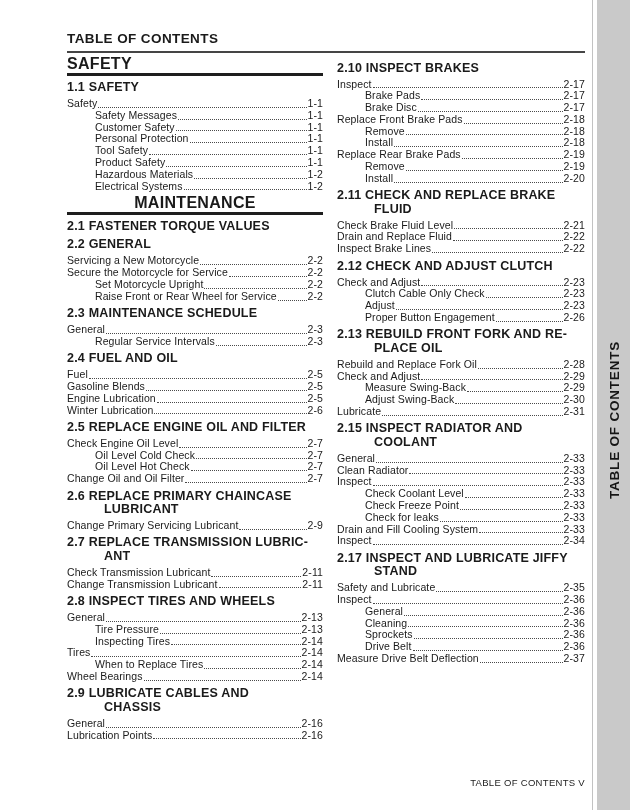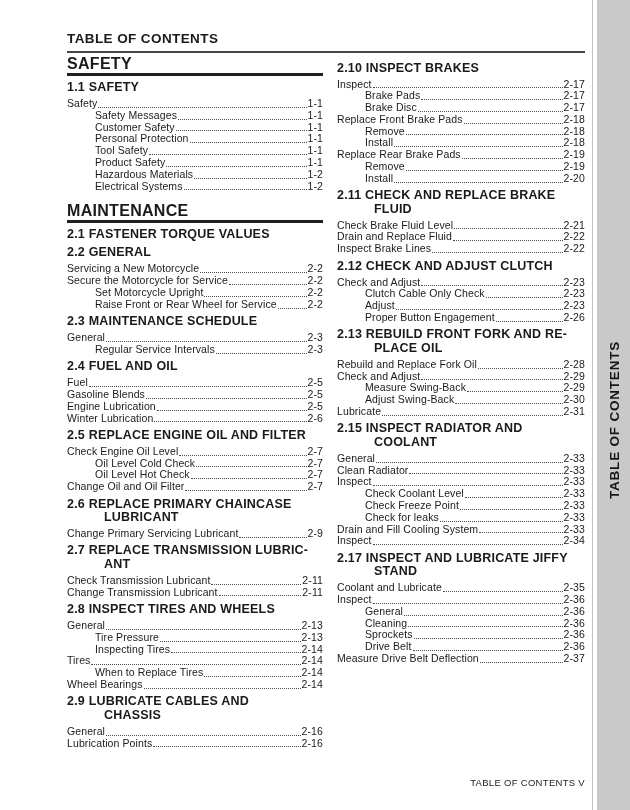--- a/index.html
+++ b/index.html
@@ -18,21 +18,21 @@
   }
   .col{position:absolute;top:57px;}
   .col-left{left:67px;width:256px;}
   .col-right{left:337px;width:248px;}
 
   .chapter{
     font-size:16px;font-weight:bold;letter-spacing:.3px;line-height:14px;
     padding-bottom:2px;border-bottom:3px solid #1e1e1e;margin:0 0 5px 0;
   }
   .chapter + *{margin-top:5px;}
-  .chapter:not(:first-child){margin-top:12px;}
+  .chapter:not(:first-child){margin-top:4px;text-align:center;}
 
   .section{
     font-size:12.5px;font-weight:bold;letter-spacing:.2px;line-height:13.5px;
     margin:4.5px 0 3.5px 0;
     padding-left:37px;text-indent:-37px;white-space:pre-line;
   }
   .entry{
     display:flex;align-items:flex-end;
     height:11.8px;line-height:11.8px;font-size:10.5px;letter-spacing:.1px;
   }
@@ -400,21 +400,21 @@
       <span class="pg">2-33</span>
     </div>
     <div class="entry">
       <span class="lbl">Inspect</span>
       <span class="dots"></span>
       <span class="pg">2-34</span>
     </div>
     <div class="section">2.17 INSPECT AND LUBRICATE JIFFY
 STAND</div>
     <div class="entry">
-      <span class="lbl">Coolant and Lubricate</span>
+      <span class="lbl">Safety and Lubricate</span>
       <span class="dots"></span>
       <span class="pg">2-35</span>
     </div>
     <div class="entry">
       <span class="lbl">Inspect</span>
       <span class="dots"></span>
       <span class="pg">2-36</span>
     </div>
     <div class="entry ind1">
       <span class="lbl">General</span>

